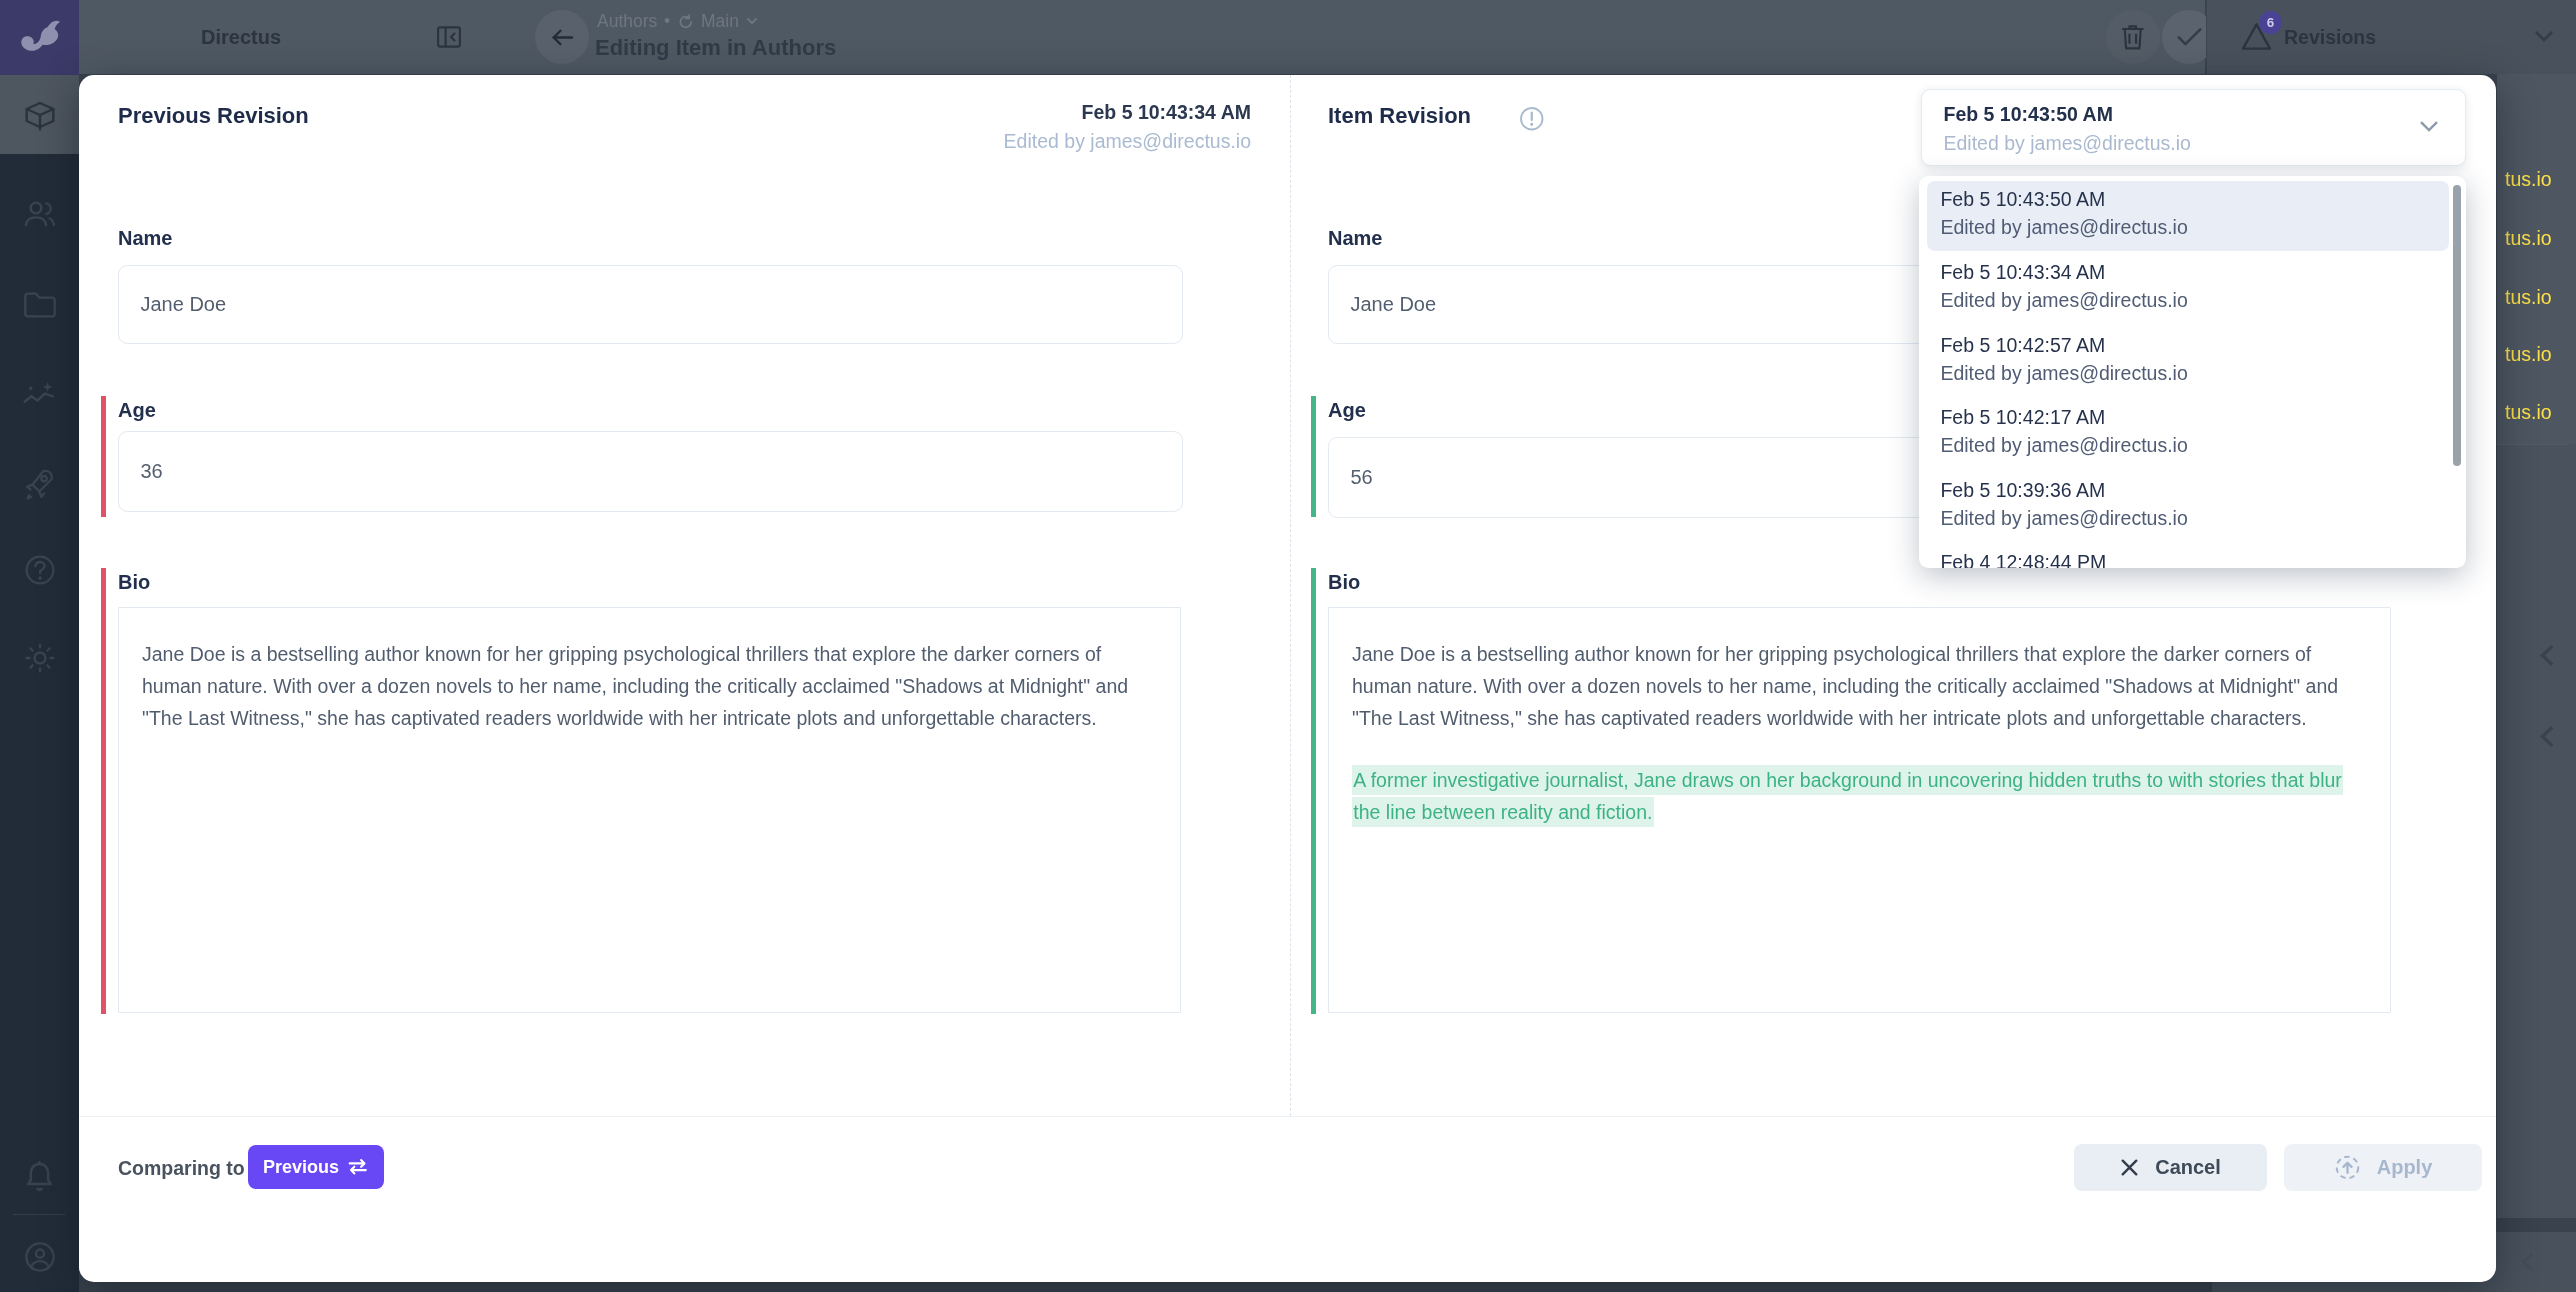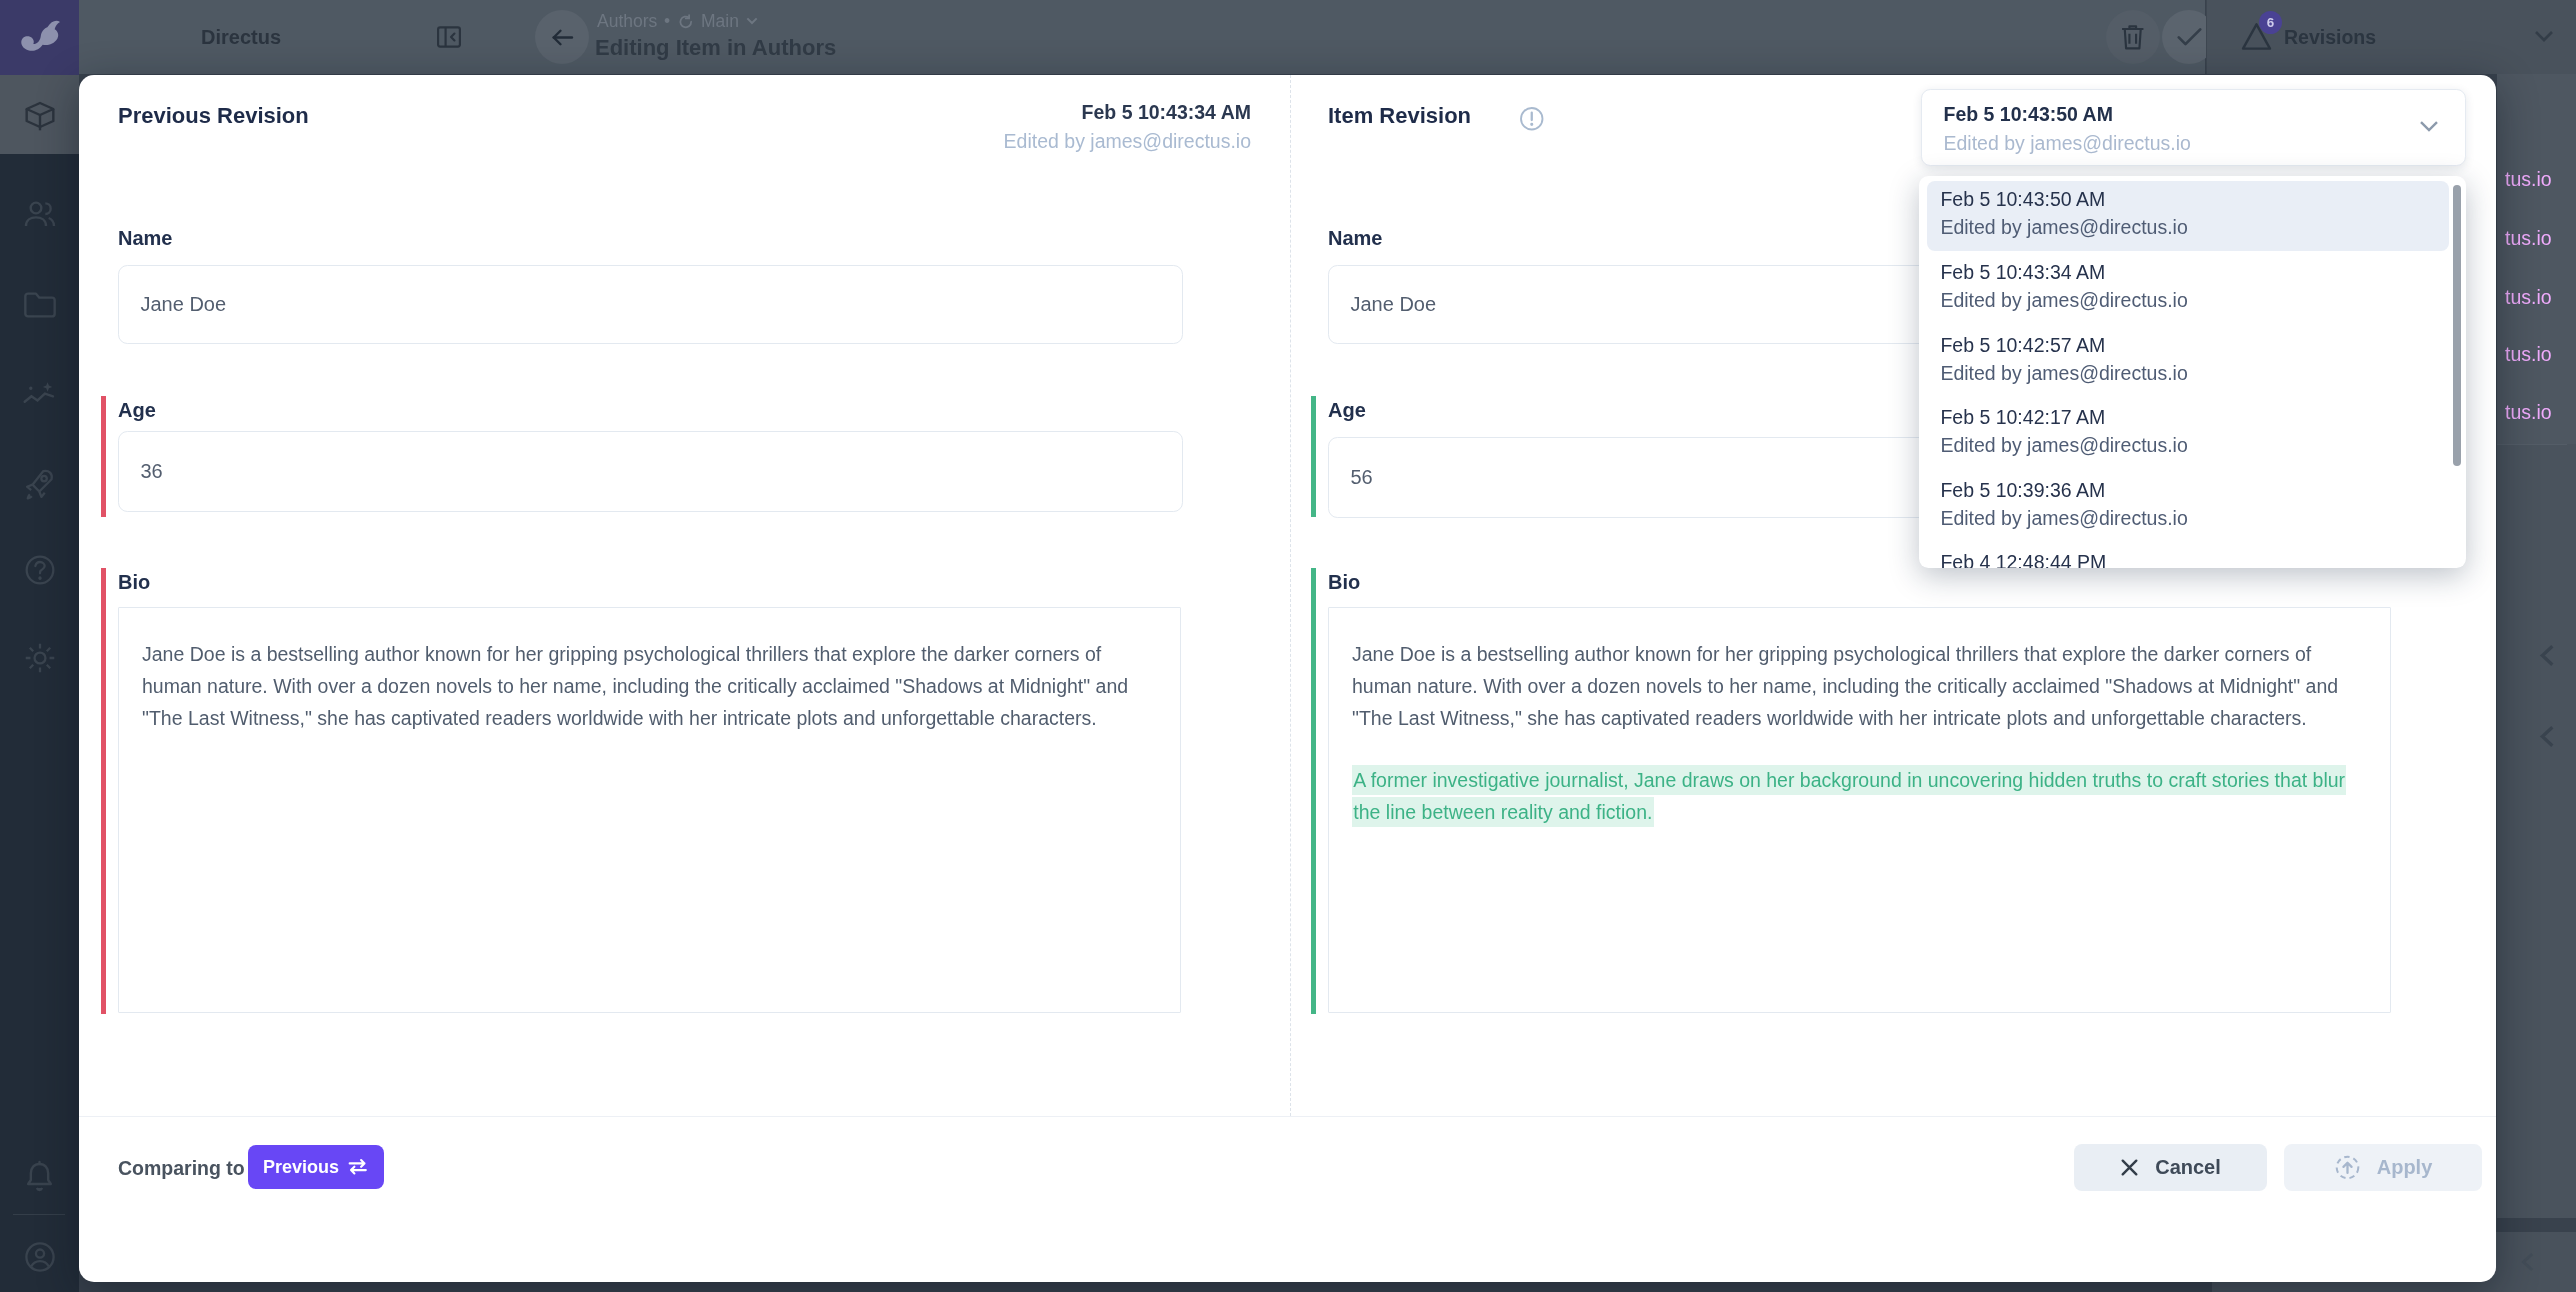--- a/index.html
+++ b/index.html
@@ -18,21 +18,21 @@
   .app-name{font-size:20px;font-weight:600;color:#2b343f;}
   .crumb{font-size:17.5px;color:#6d7681;display:flex;align-items:center;gap:6.7px;}
   .page-title{font-size:22px;font-weight:700;color:#313b46;}
   .drawer-head{left:2206px;top:0;width:370px;height:74px;background:#49525c;border-left:1.3px solid #3e4751;
                display:flex;align-items:center;}
   .drawer-title{font-size:19.5px;font-weight:600;color:#2b3540;}
   .badge{position:absolute;width:23px;height:23px;border-radius:50%;background:#4a4294;color:#cfccec;
          font-size:13.4px;font-weight:700;display:flex;align-items:center;justify-content:center;}
   .drawer-body{left:2497px;top:74px;width:79px;height:1158px;background:#4a535d;}
   .drawer-band{left:2497px;top:74px;width:79px;height:370px;background:#4e5761;}
-  .frag{position:absolute;left:8px;font-size:19.5px;color:#f0abfc;white-space:nowrap;}
+  .frag{position:absolute;left:8px;font-size:19.5px;color:#fde047;white-space:nowrap;}
   .bottom-strip{left:79px;top:1218px;width:2497px;height:74px;background:#39424d;}
   .ai-bar{left:2212px;top:1232px;width:364px;height:61px;background:#49525c;display:flex;align-items:center;}
   .ai-label{font-size:19.5px;font-weight:500;color:#39434e;}
 
   
   .dialog{left:79px;top:75px;width:2417px;height:1207px;background:#ffffff;border-radius:15px;
           box-shadow:0 10.8px 40px rgba(10,20,30,.45);}
   .pane-title{font-size:22px;font-weight:700;color:#1e2b49;}
   .meta-date{font-size:19.5px;font-weight:600;color:#2b3850;text-align:right;}
   .meta-by{font-size:19.5px;color:#a9bad1;text-align:right;}
@@ -282,21 +282,21 @@
     <div class="abs bar green" style="left:1232px;top:321px;height:121px"></div>
     <span class="abs f-label" style="left:1249px;top:324px">Age</span>
     <div class="abs f-input" style="left:1249px;top:362px;width:1063px;height:79px">
       <span class="val">56</span>
     </div>
 
     <div class="abs bar green" style="left:1232px;top:493px;height:446px"></div>
     <span class="abs f-label" style="left:1249px;top:496px">Bio</span>
     <div class="abs bio-box" style="left:1249px;top:532px;width:1063px;height:406px">
       <p class="bio-p">Jane Doe is a bestselling author known for her gripping psychological thrillers that explore the darker corners of human nature. With over a dozen novels to her name, including the critically acclaimed "Shadows at Midnight" and "The Last Witness," she has captivated readers worldwide with her intricate plots and unforgettable characters.</p>
-      <p class="bio-added"><span>A former investigative journalist, Jane draws on her background in uncovering hidden truths to craft stories that blur the line between reality and fiction.</span></p>
+      <p class="bio-added"><span>A former investigative journalist, Jane draws on her background in uncovering hidden truths to with stories that blur the line between reality and fiction.</span></p>
     </div>
 
     <span class="abs foot-label" style="left:39px;top:1082px">Comparing to</span>
     <div class="abs pill" style="left:169px;top:1070px">
       <span>Previous</span>
       <svg width="21.5" height="17.5" viewBox="0 0 32 26" fill="none" stroke="#ffffff" stroke-width="3.2" stroke-linecap="round" stroke-linejoin="round">
           <path d="M4 8h22M21 3l5 5-5 5"></path>
           <path d="M28 18H6M11 13l-5 5 5 5"></path>
         </svg>
     </div>

